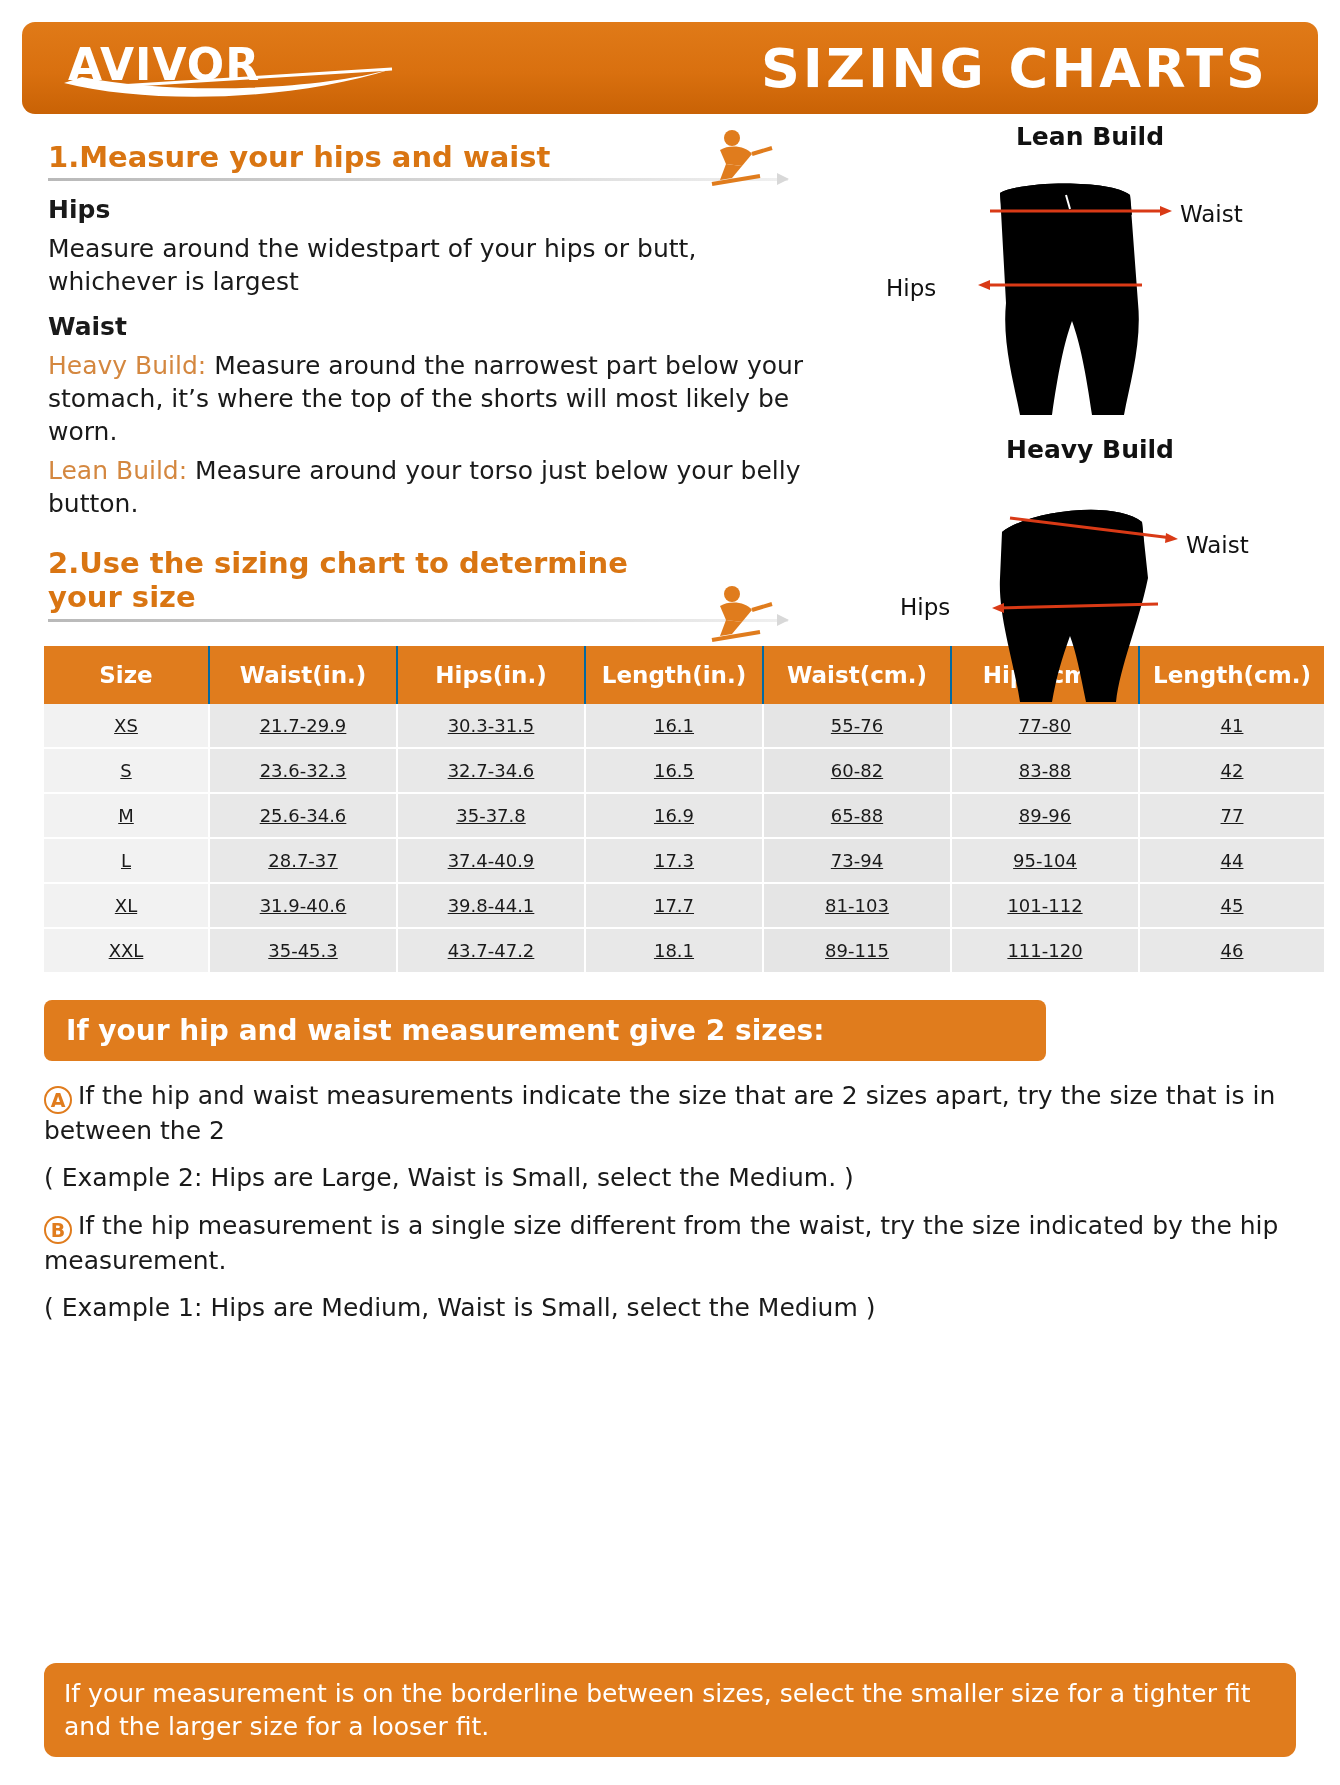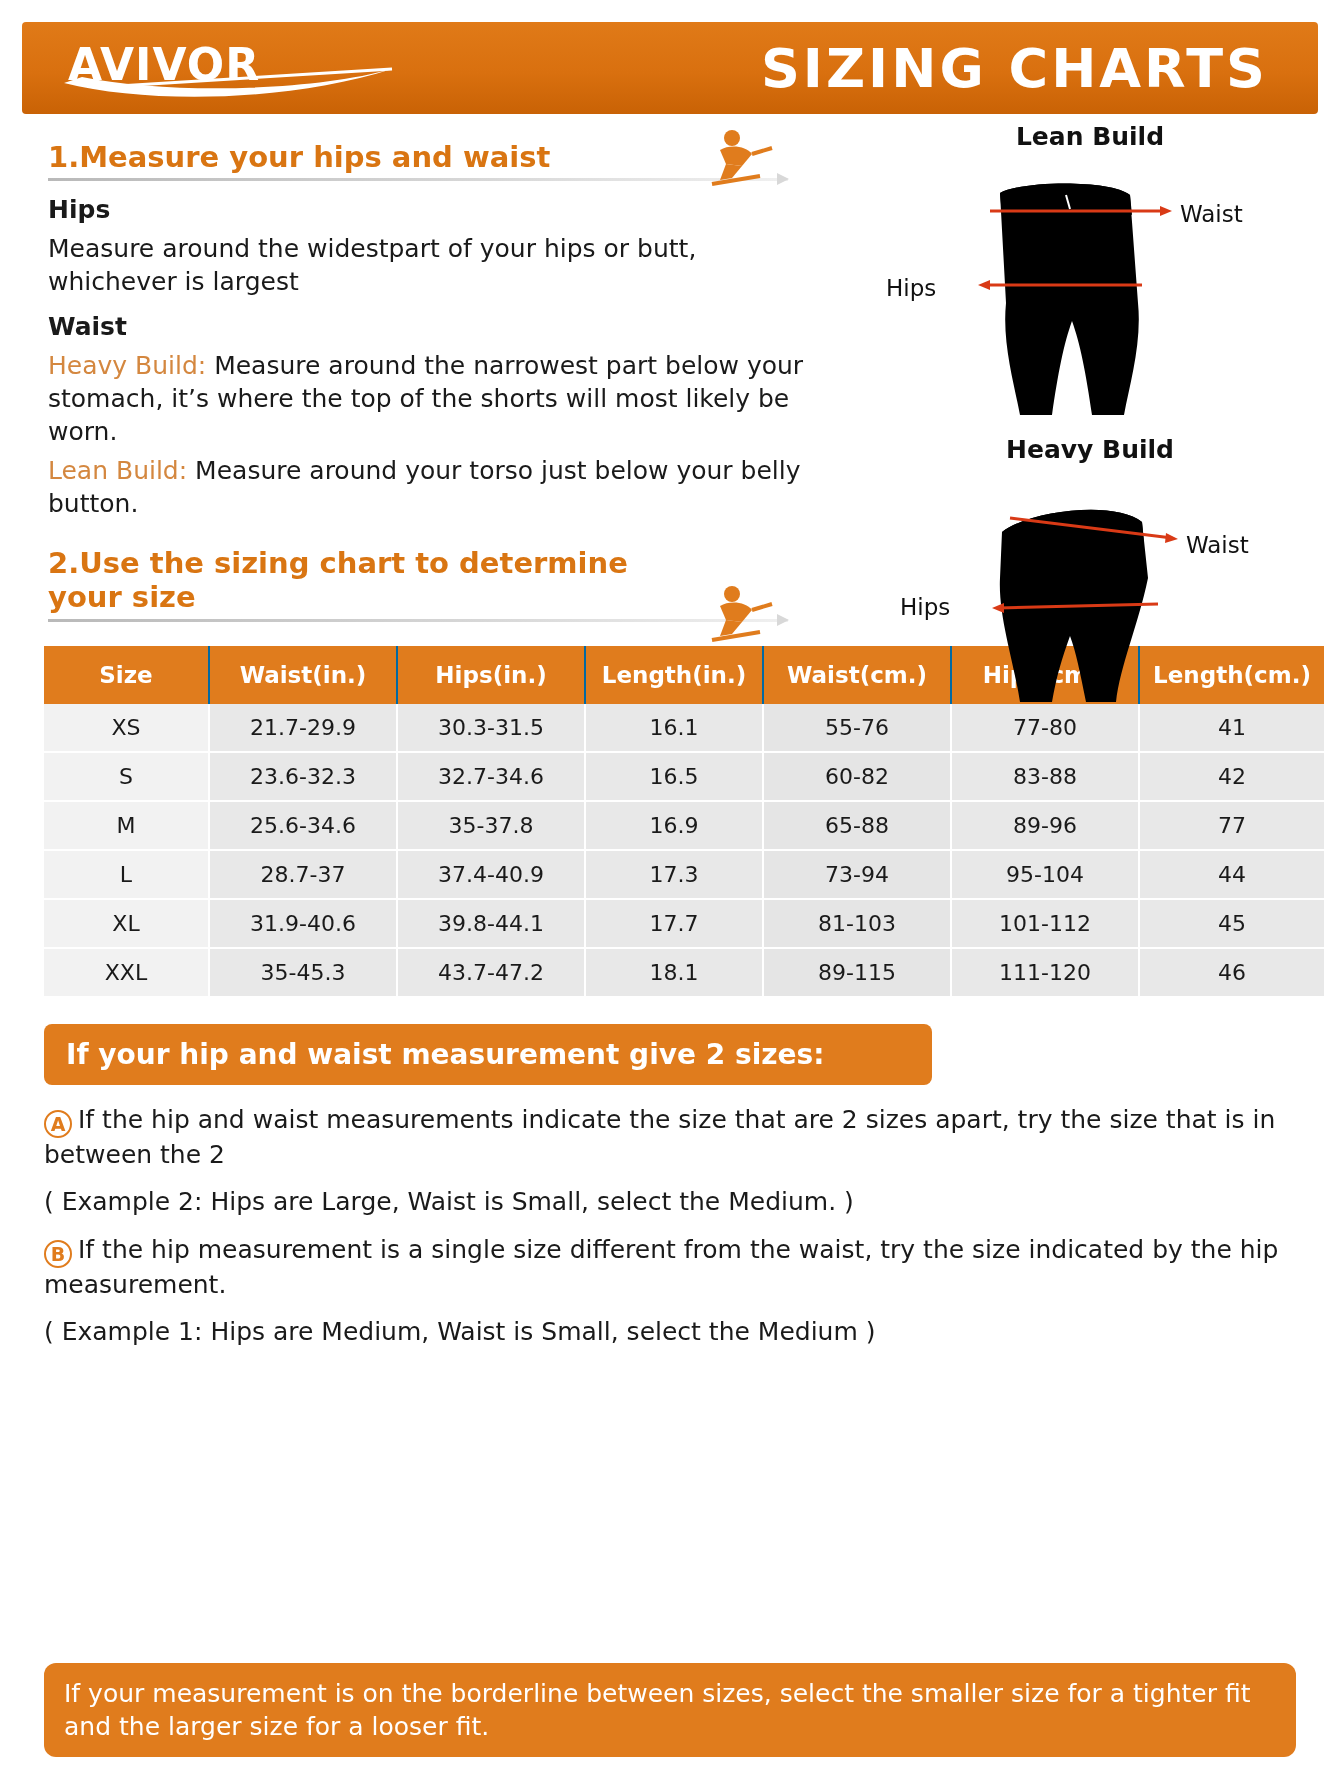--- a/index.html
+++ b/index.html
@@ -14,21 +14,21 @@
     color: #1a1a1a;
     position: relative;
     overflow: hidden;
   }
 
   
   .header {
     margin: 22px 22px 0 22px;
     height: 92px;
     background: linear-gradient(180deg, #e07a18 0%, #d9700f 55%, #c96205 100%);
-    border-radius: 4px;
+    border-radius: 13px;
     display: flex;
     align-items: center;
     justify-content: space-between;
     padding: 0 30px 0 40px;
     position: relative;
   }
   .brand {
     position: relative;
     width: 360px;
     height: 70px;
@@ -146,35 +146,36 @@
     background: #e07c1d;
     color: #ffffff;
     font-size: 23px;
     font-weight: bold;
     padding: 16px 4px;
     border-right: 2px solid #0369a1;
     text-align: center;
   }
   table.sizing th:last-child { border-right: none; }
   table.sizing td {
-    font-size: 22px;
+    font-size: 18px;
     text-align: center;
     padding: 11px 4px;
     border-right: 2px solid #ffffff;
     border-bottom: 2px solid #ffffff;
+    text-decoration: underline;
   }
   table.sizing td:last-child { border-right: none; }
   table.sizing tbody tr td { background: #e8e8e8; }
   table.sizing tbody tr td.col-first { background: #f2f2f2; }
   table.sizing tbody tr td.col-mid { background: #e5e5e5; }
 
   
   .callout-bar {
     margin: 26px 44px 0 44px;
-    width: 888px;
+    width: 1002px;
     background: #e07c1d;
     color: #ffffff;
     font-weight: bold;
     font-size: 28px;
     padding: 14px 22px;
     border-radius: 8px;
   }
   .notes {
     margin: 18px 44px 0 44px;
   }

